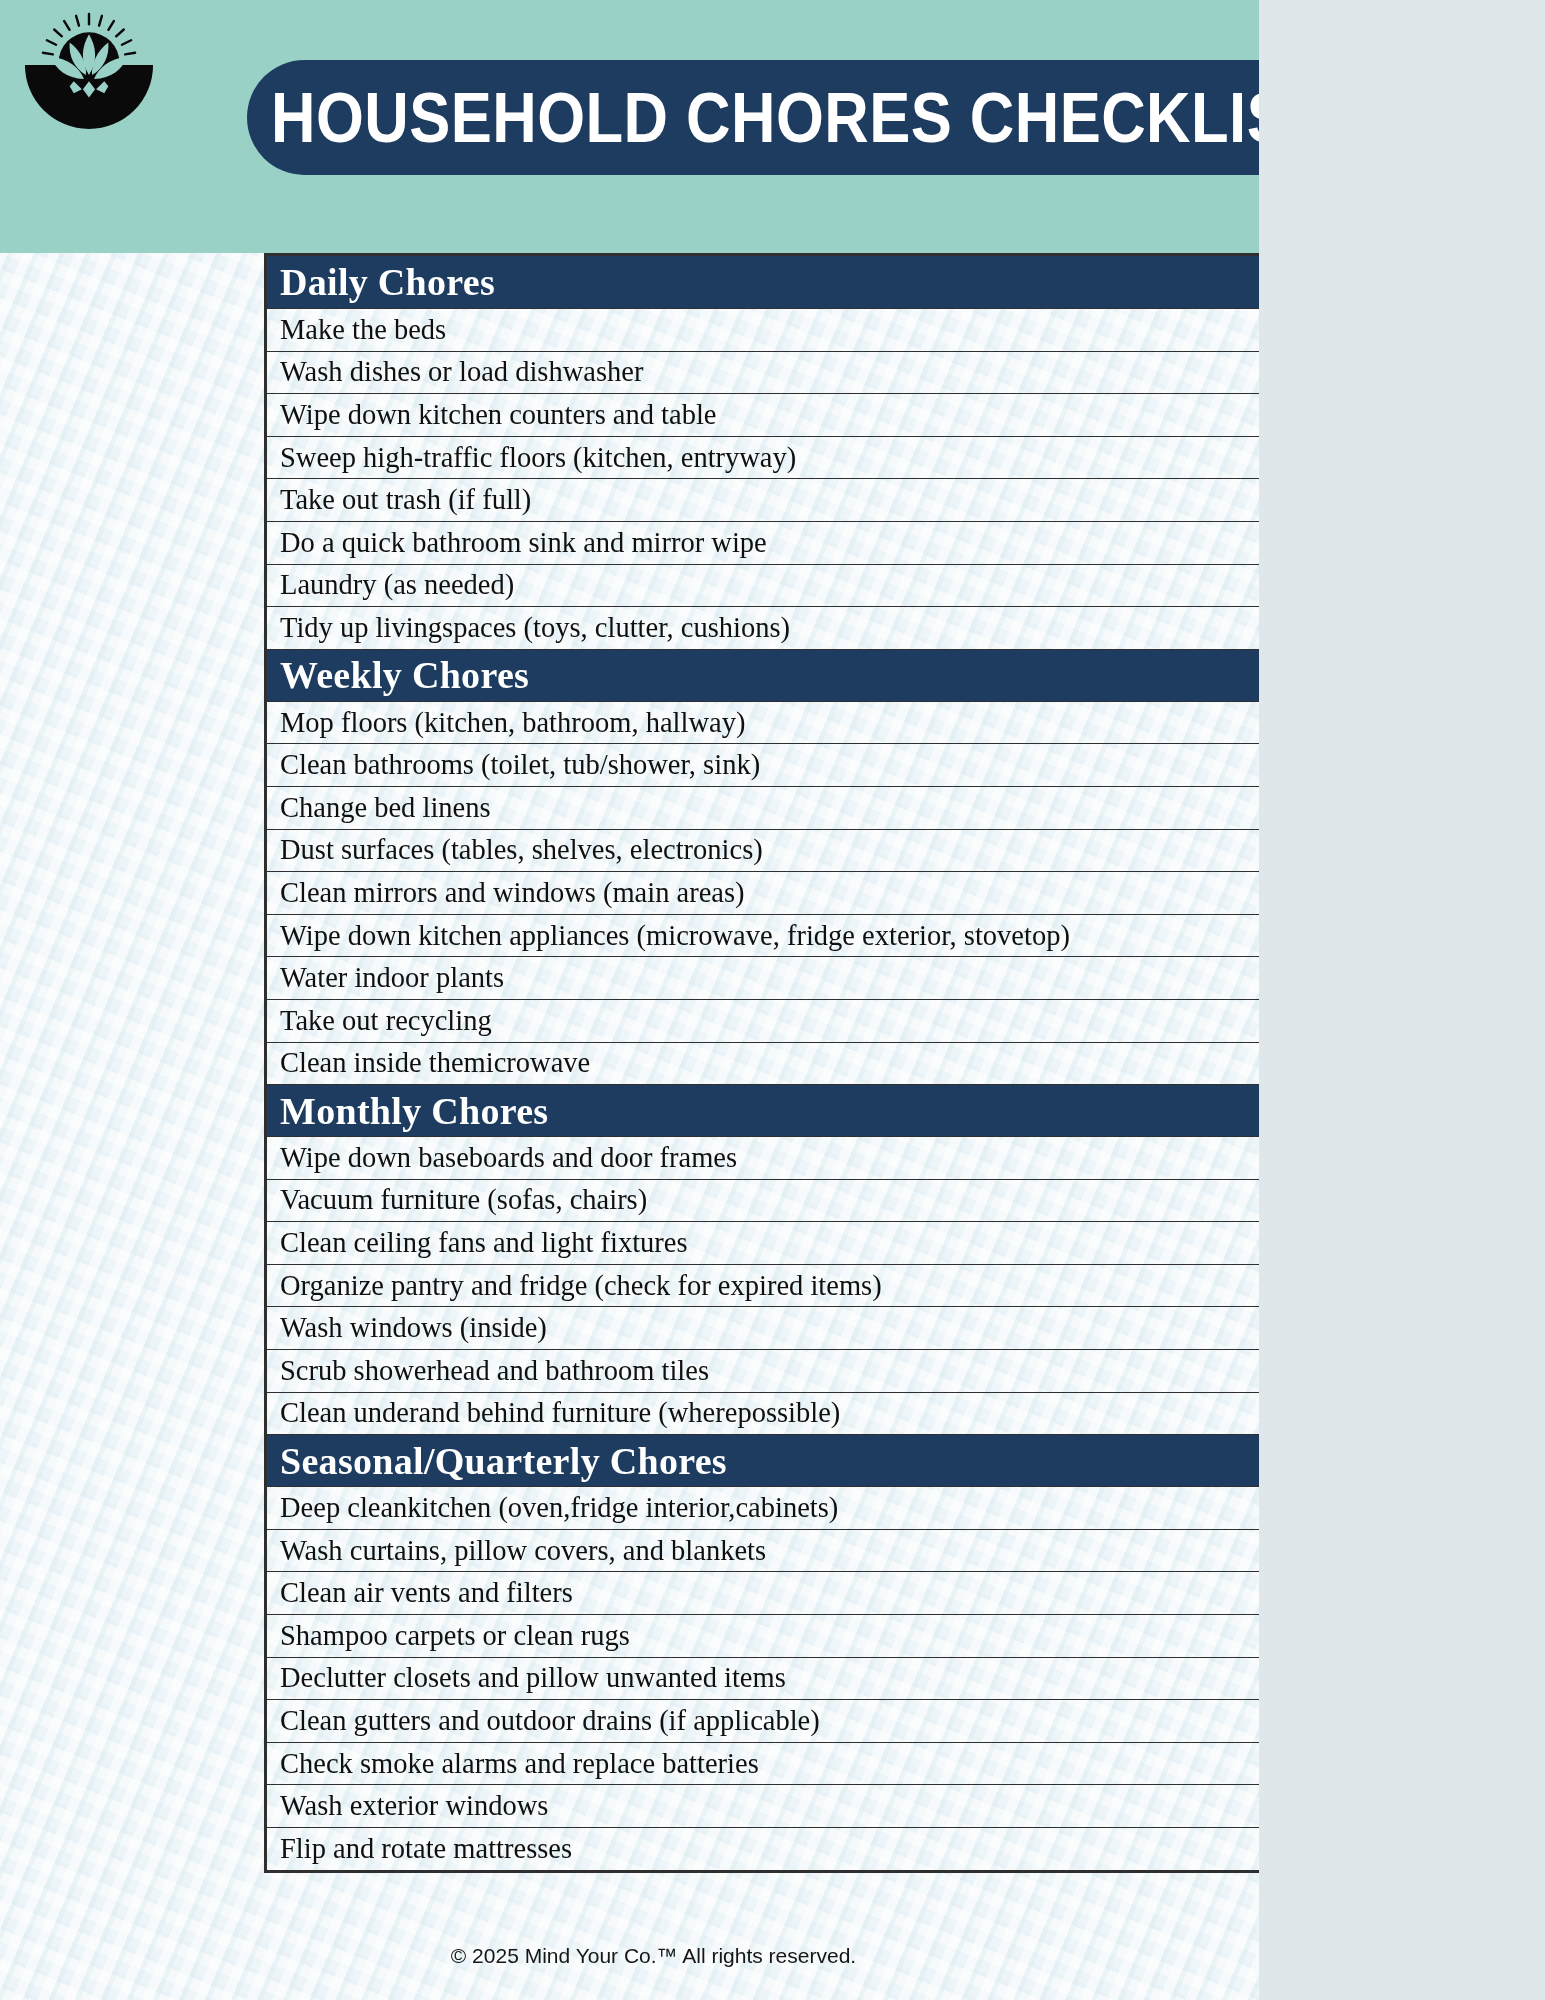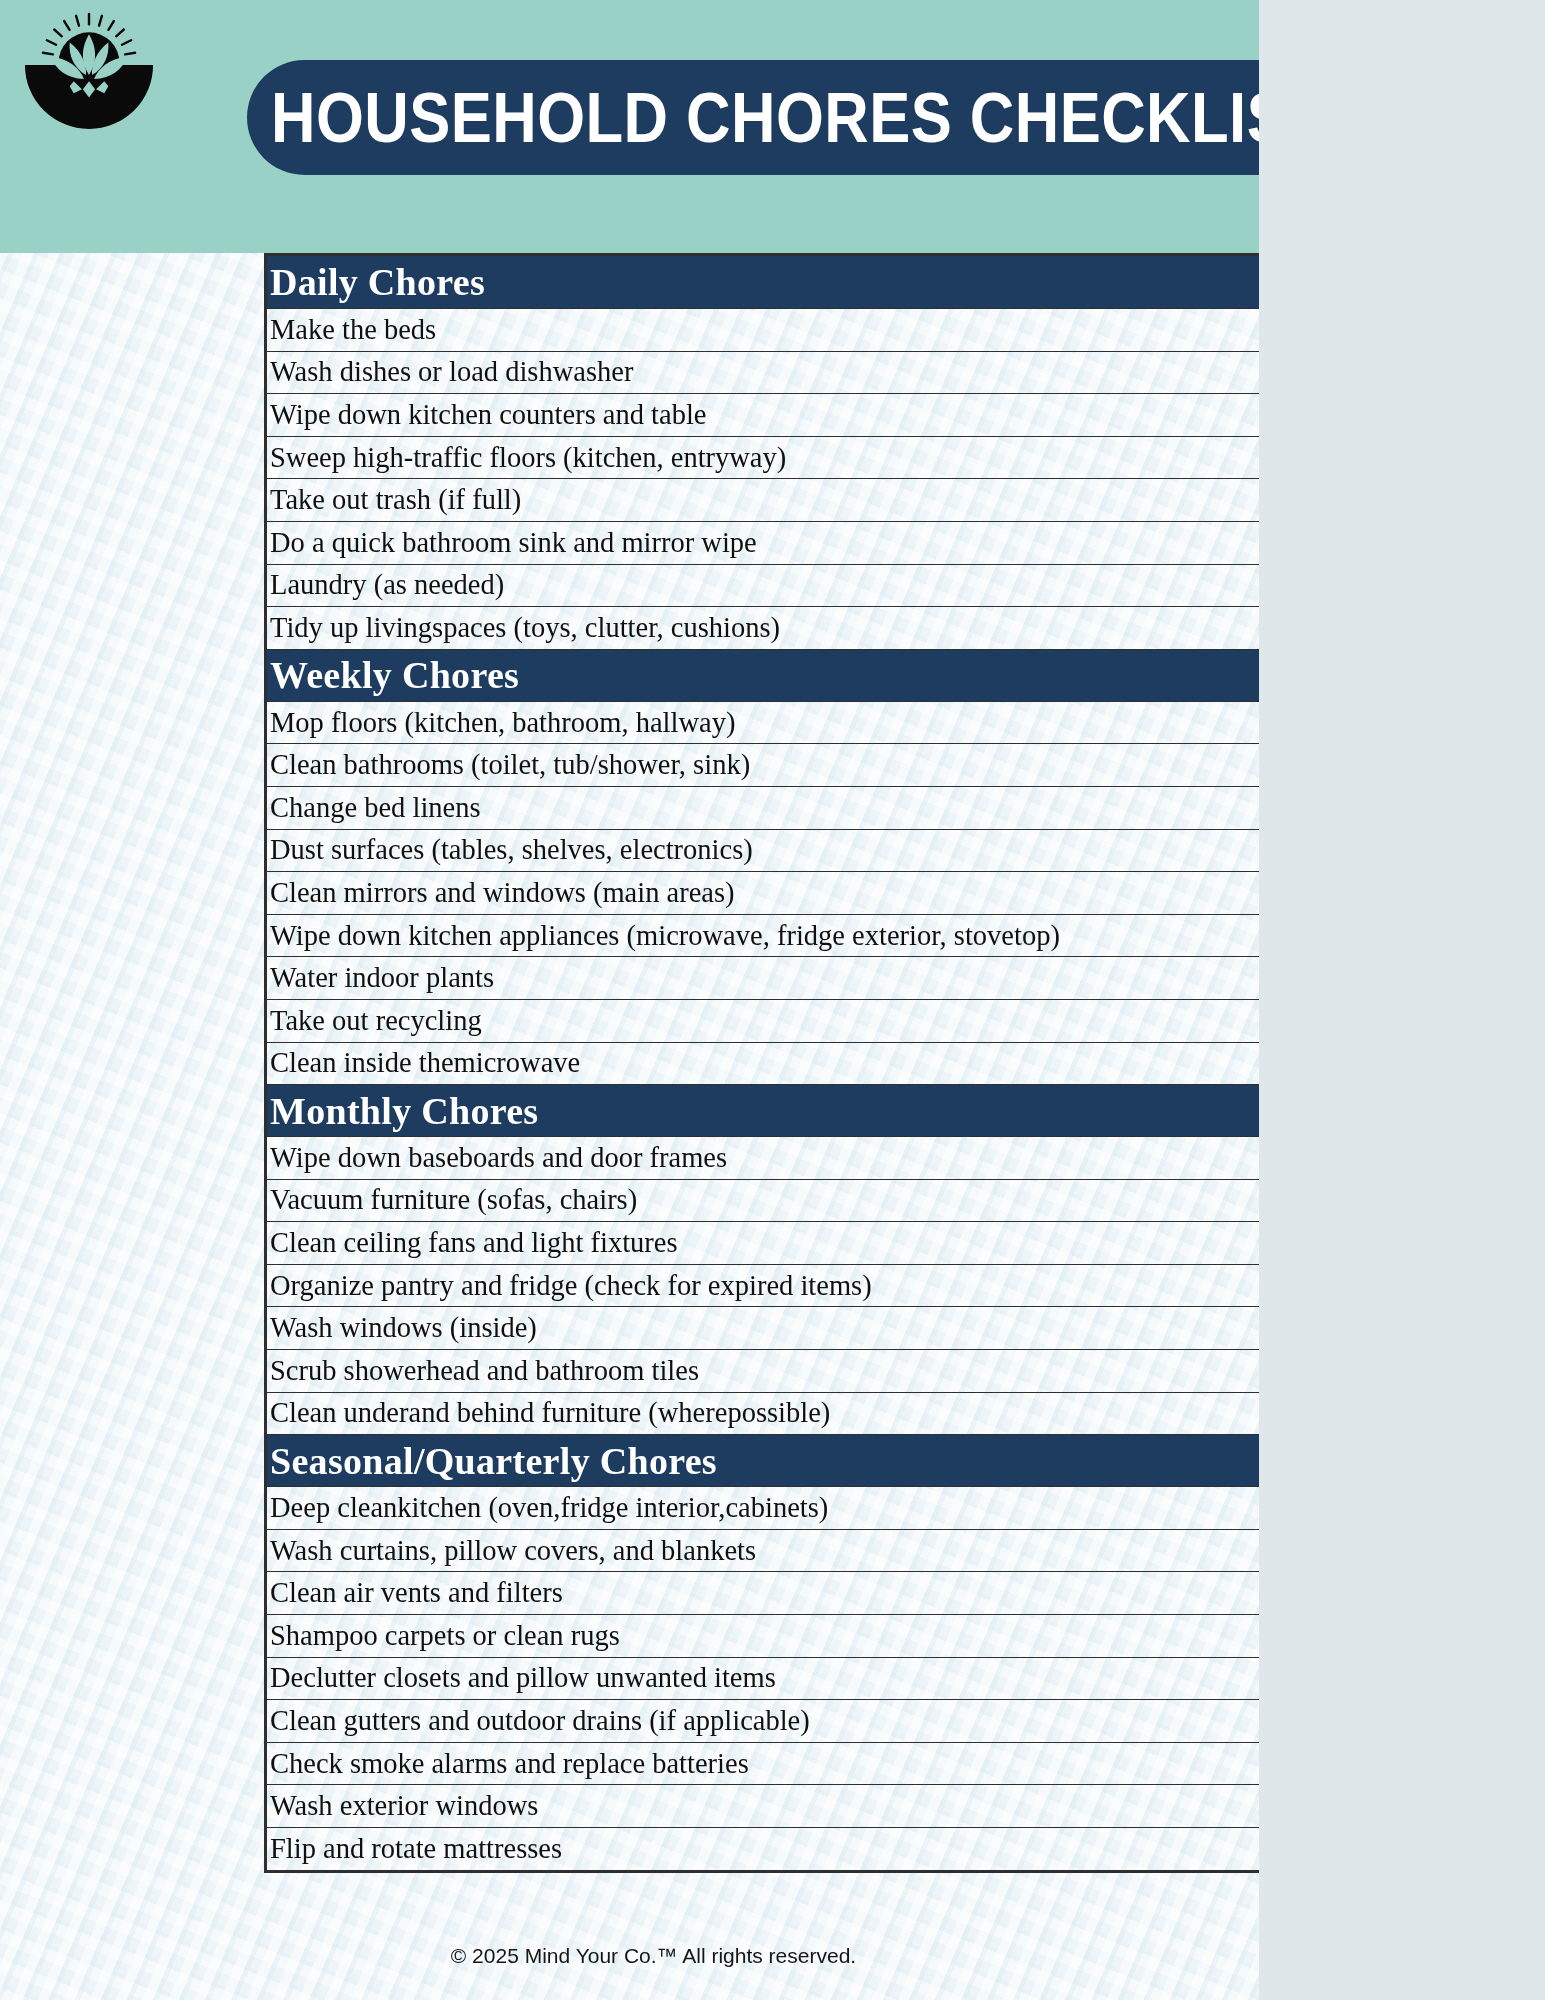--- a/index.html
+++ b/index.html
@@ -36,21 +36,21 @@
   .chores-table{
     position:absolute;left:264px;top:253px;width:1114px;
     border:3px solid var(--border);box-sizing:border-box;
     display:flex;flex-direction:column;
   }
   .trow{display:flex;box-sizing:border-box;border-top:1.5px solid var(--border);}
   .trow:first-child{border-top:0;}
   .header-row{height:52px;}
   .item-row{height:42.6px;}
   .label-cell{
-    flex:1;display:flex;align-items:center;padding-left:3px;
+    flex:1;display:flex;align-items:center;padding-left:13px;
     font-size:28.5px;color:var(--ink);box-sizing:border-box;overflow:hidden;white-space:nowrap;
   }
   .header-label{
     background:var(--navy);color:#fff;font-weight:700;font-size:38px;letter-spacing:.3px;
   }
   .check-cell{width:64px;box-sizing:border-box;border-left:1.5px solid var(--border);}
   .footer{
     position:absolute;left:0;right:0;top:1943px;text-align:center;
     font-family:"Liberation Sans","DejaVu Sans",sans-serif;
     font-size:21px;line-height:26px;color:#161616;padding-left:48px;

